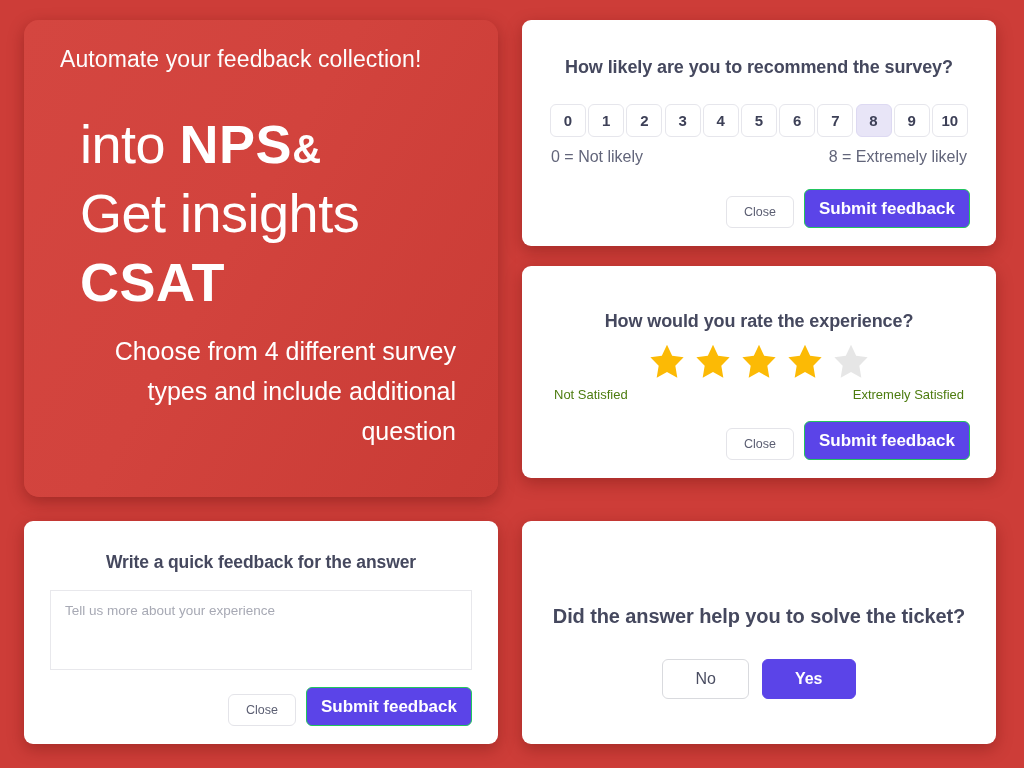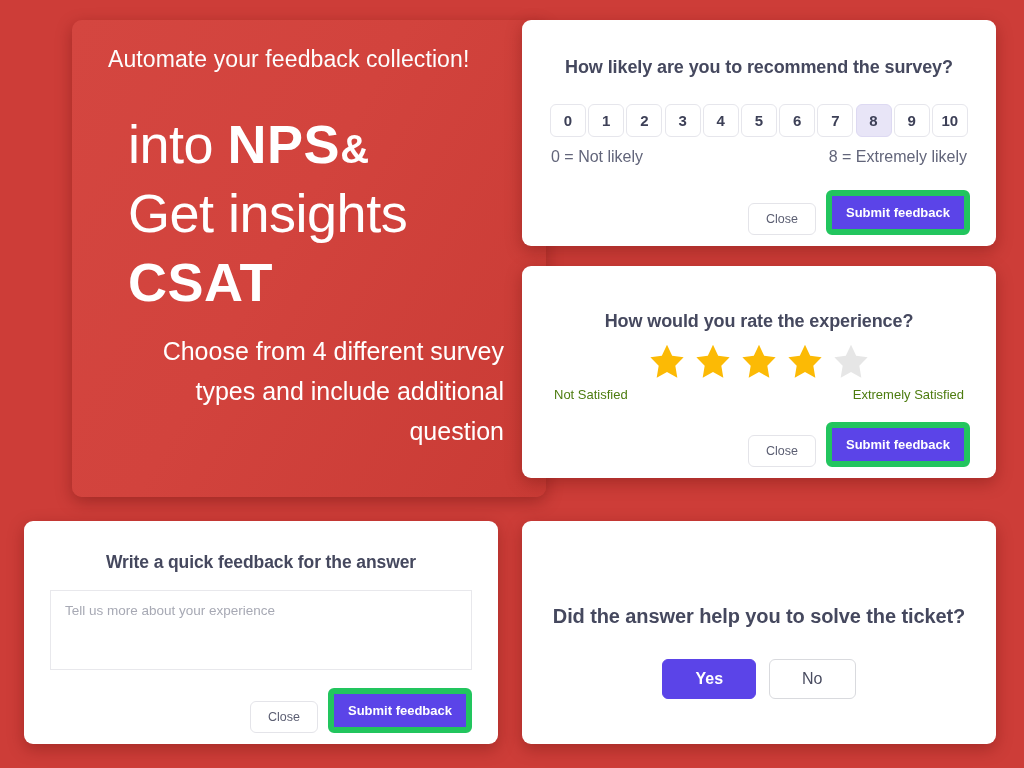--- a/index.html
+++ b/index.html
@@ -16,27 +16,26 @@
     position: relative;
   }
 
   
   .promo-card {
     position: absolute;
     left: 24px;
     top: 20px;
     width: 474px;
     height: 477px;
-    border-radius: 10px;
+    border-radius: 15px;
     background: linear-gradient(120deg, #d44640 0%, #d2433d 45%, #c93b35 100%);
     box-shadow: 0 5px 16px rgba(90, 12, 10, 0.38);
     padding: 26px 24px 20px 24px;
     color: #ffffff;
     overflow: hidden;
-    margin-left: 48px;
   }
 
   .promo-kicker {
     font-size: 23px;
     font-weight: 400;
     letter-spacing: 0.1px;
     line-height: 1.2;
     color: #fdfdfd;
     margin-left: 12px;
   }
@@ -70,21 +69,21 @@
     color: #ffffff;
     padding-right: 18px;
   }
 
   
   .survey-card {
     position: absolute;
     background: #ffffff;
     border-radius: 9px;
     box-shadow: 0 5px 16px rgba(90, 12, 10, 0.35);
-    padding: 22px 26px 11px 26px;
+    padding: 22px 26px 18px 26px;
     display: flex;
     flex-direction: column;
   }
 
   .card-nps      { left: 522px; top: 20px;  width: 474px; height: 226px; }
   .card-csat     { left: 522px; top: 266px; width: 474px; height: 212px; }
   .card-text     { left: 24px;  top: 521px; width: 474px; height: 223px; }
   .card-yesno    { left: 522px; top: 521px; width: 474px; height: 223px; }
 
   .question {
@@ -202,23 +201,23 @@
     background: #ffffff;
     border: 1px solid #e4e4e9;
     color: #5b5e72;
     font-size: 12.5px;
     font-weight: 400;
     padding: 9px 17px;
   }
 
   .btn-submit {
     background: #5b44e8;
-    border: 6px solid #22c55e;
-    color: #ffffff;
-    font-size: 13px;
+    border: 1px solid #22c55e;
+    color: #ffffff;
+    font-size: 17px;
     font-weight: 600;
     padding: 10px 14px;
   }
 
   
   .yesno-row {
     display: flex;
     justify-content: center;
     gap: 13px;
     margin-top: 30px;
@@ -326,16 +325,16 @@
   <textarea class="feedback-area" placeholder="Tell us more about your experience" style=""></textarea>
   <div class="actions">
     <button class="btn btn-close">Close</button>
     <button class="btn btn-submit">Submit feedback</button>
   </div>
 </div>
 
 <div class="survey-card card-yesno">
   <div class="question">Did the answer help you to solve the ticket?</div>
   <div class="yesno-row">
+    <button class="btn btn-no">No</button>
     <button class="btn btn-yes">Yes</button>
-    <button class="btn btn-no">No</button>
   </div>
 </div>
 
 </body></html>

